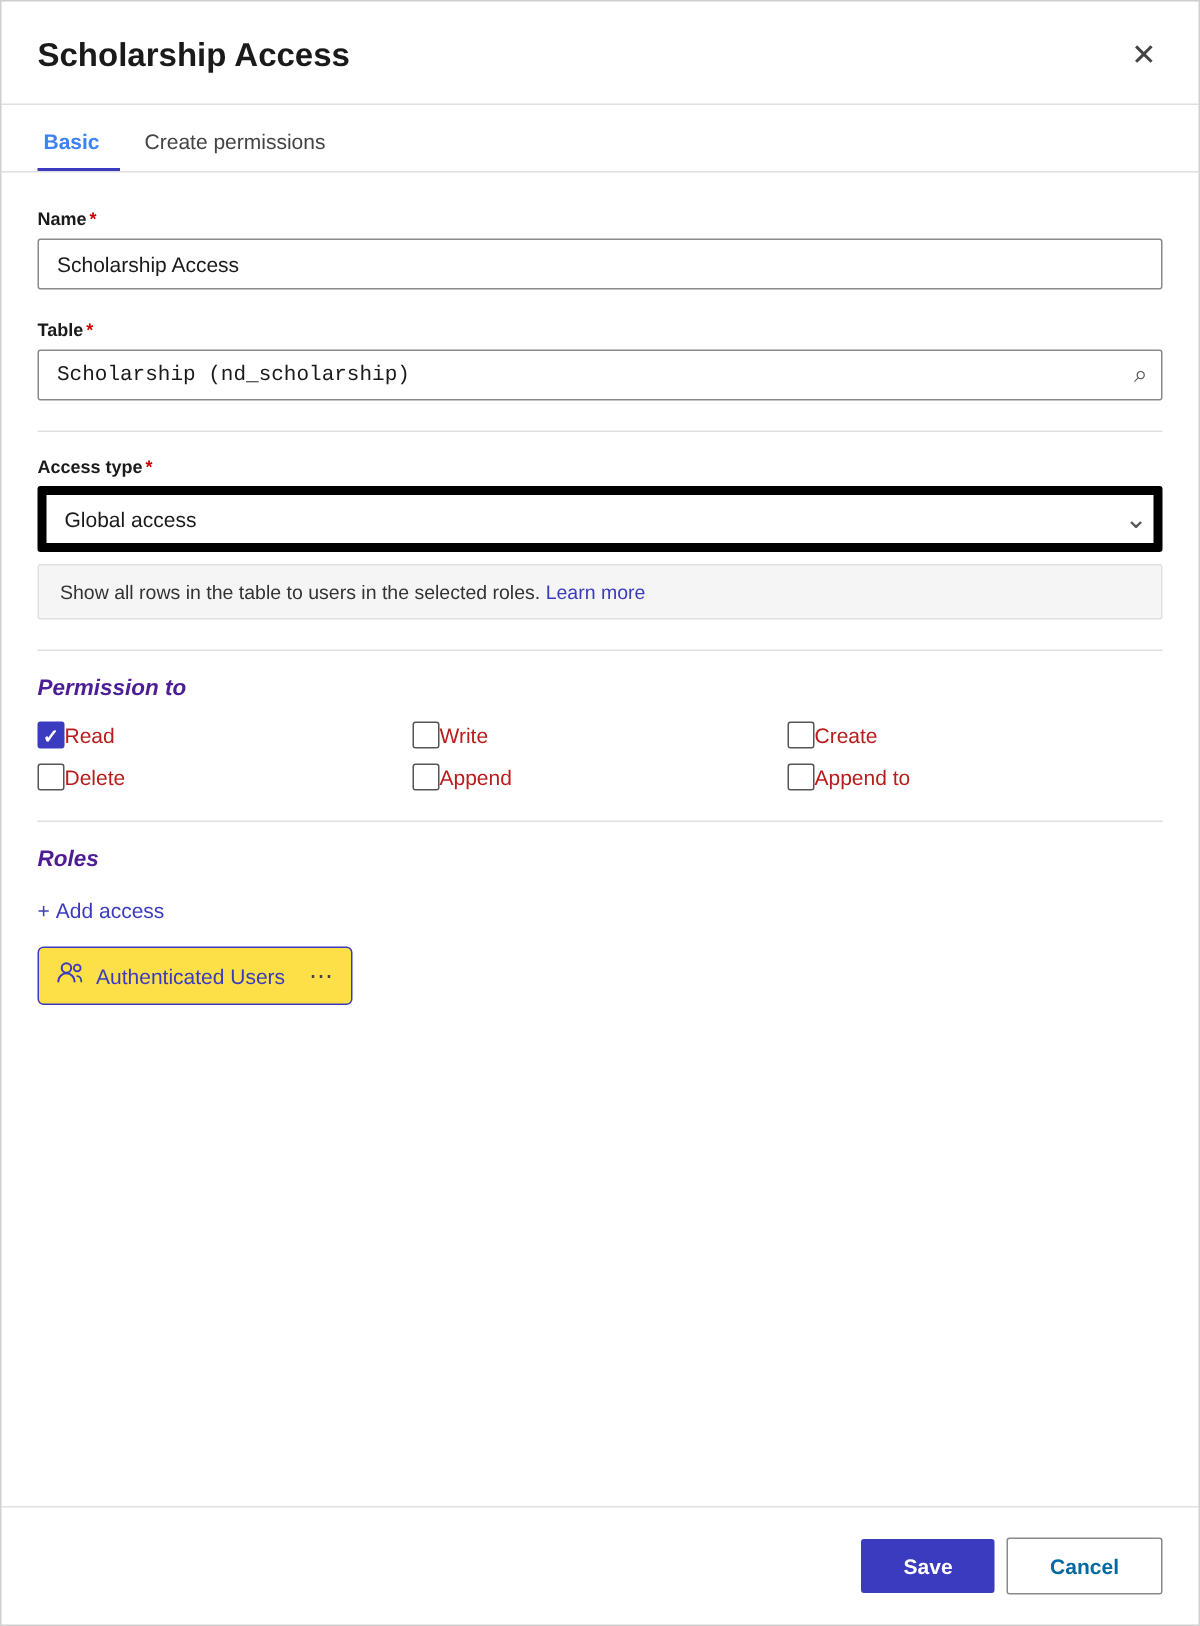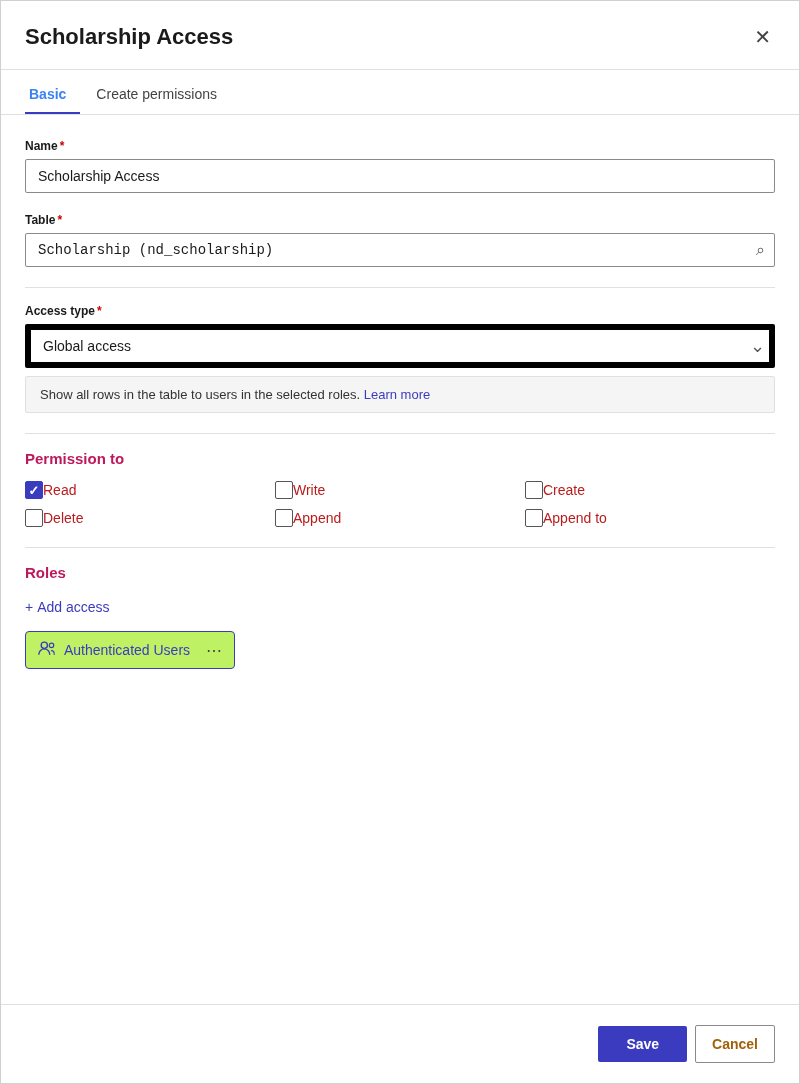--- a/index.html
+++ b/index.html
@@ -168,22 +168,23 @@
 
     .section-divider {
       border: none;
       border-top: 1px solid #e0e0e0;
       margin: 20px 0 16px 0;
     }
 
     .section-title {
       font-size: 15px;
       font-weight: 700;
-      color: #be185d;
+      color: #4c1d95;
       margin-bottom: 14px;
+      font-style: italic;
     }
 
     .permissions-grid {
       display: grid;
       grid-template-columns: repeat(3, 1fr);
       gap: 10px 0;
       margin-bottom: 8px;
     }
 
     .permission-item {
@@ -238,21 +239,21 @@
 
     .role-tag {
       display: inline-flex;
       align-items: center;
       gap: 8px;
       border: 1px solid #3b3bbf;
       border-radius: 4px;
       padding: 8px 12px;
       font-size: 14px;
       color: #3b3bbf;
-      background: #bef264;
+      background: #fde047;
       text-align: right;
     }
 
     .role-tag-icon {
       font-size: 16px;
     }
 
     .role-tag-label {
       font-weight: 500;
     }
@@ -280,23 +281,23 @@
       border: none;
       padding: 10px 28px;
       font-size: 14px;
       font-weight: 600;
       border-radius: 2px;
       cursor: pointer;
     }
 
     .btn-cancel {
       background: #fff;
-      color: #a16207;
+      color: #0369a1;
       border: 1px solid #8a8a8a;
-      padding: 10px 16px;
+      padding: 10px 28px;
       font-size: 14px;
       font-weight: 600;
       border-radius: 2px;
       cursor: pointer;
     }
   </style>
 </head>
 <body>
 
 <div class="dialog">

